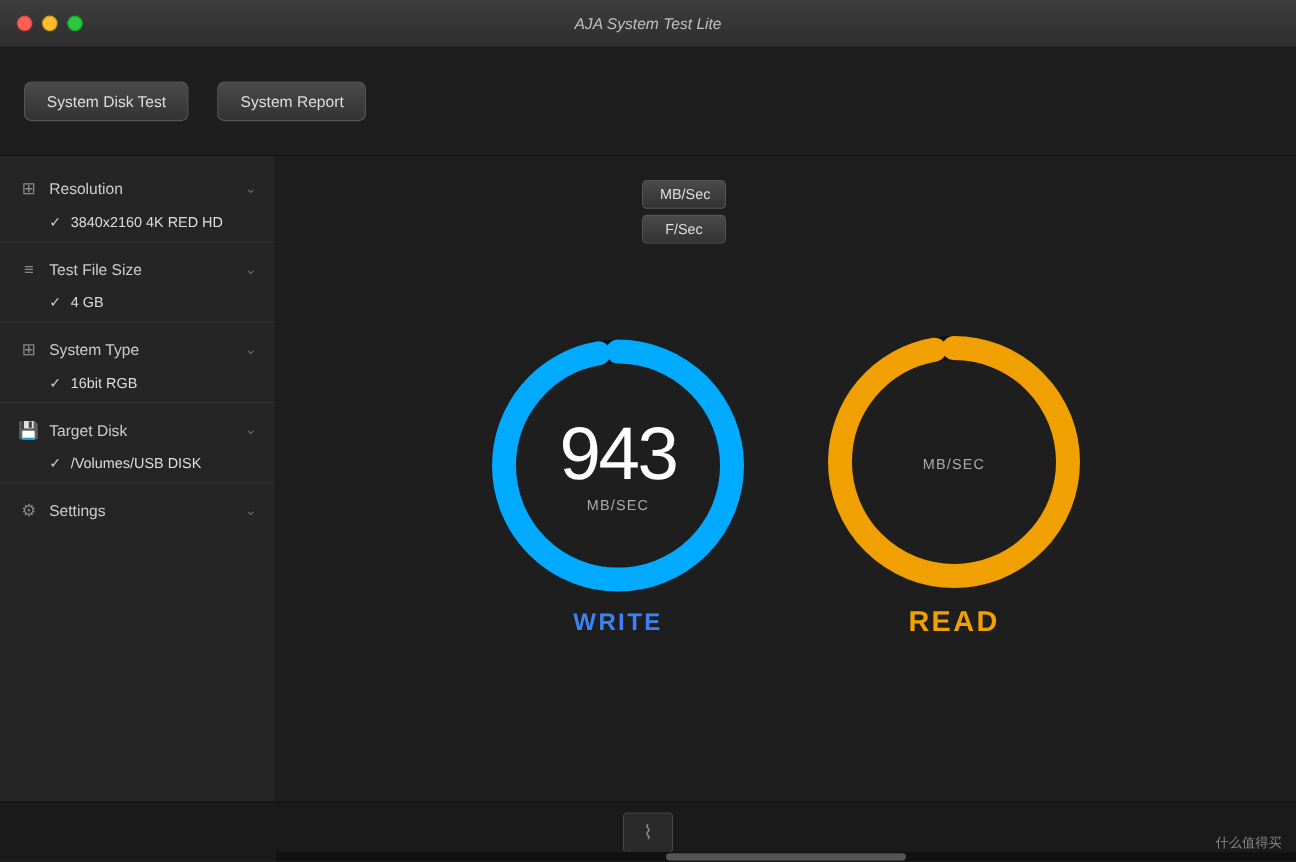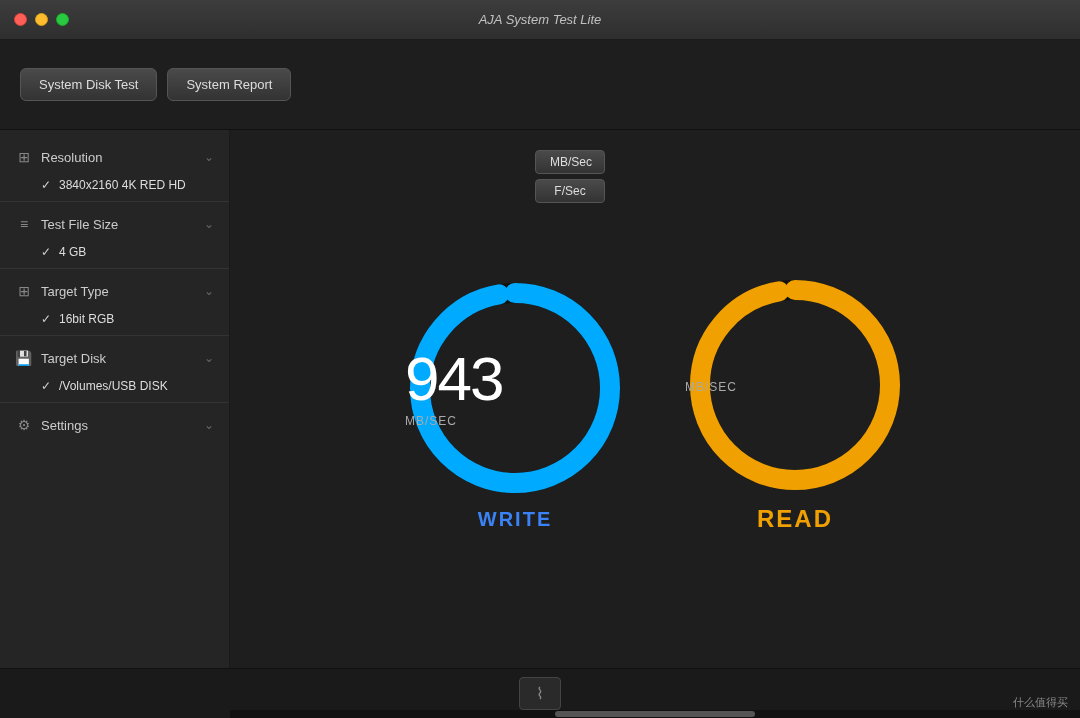--- a/index.html
+++ b/index.html
@@ -80,21 +80,21 @@
     .logo-subtitle {
       color: #888;
       font-size: 9px;
       letter-spacing: 2px;
       text-transform: uppercase;
       margin-top: 2px;
     }
 
     .top-buttons {
       display: flex;
-      gap: 10px;
+      gap: 24px;
     }
 
     .top-btn {
       background: linear-gradient(180deg, #4a4a4a 0%, #333 100%);
       border: 1px solid #555;
       border-radius: 6px;
       color: #ddd;
       font-size: 13px;
       padding: 8px 18px;
       cursor: pointer;
@@ -257,21 +257,21 @@
       stroke-dasharray: 580 620;
     }
 
     .gauge-inner {
       position: absolute;
       top: 0; left: 0;
       width: 220px;
       height: 220px;
       display: flex;
       flex-direction: column;
-      align-items: flex-start;
+      align-items: center;
       justify-content: center;
     }
 
     .gauge-value {
       color: #ffffff;
       font-size: 62px;
       font-weight: 300;
       line-height: 1;
       letter-spacing: -2px;
     }
@@ -418,21 +418,21 @@
     <div class="sidebar-subitem">
       <span class="sidebar-check">✓</span>
       <span class="sidebar-subitem-label">4 GB</span>
     </div>
 
     <div class="divider"></div>
 
     <div class="sidebar-item">
       <div class="sidebar-item-left">
         <span class="sidebar-icon">⊞</span>
-        <span class="sidebar-label">Target Type</span>
+        <span class="sidebar-label">System Type</span>
       </div>
       <span class="sidebar-chevron">⌄</span>
     </div>
     <div class="sidebar-subitem">
       <span class="sidebar-check">✓</span>
       <span class="sidebar-subitem-label">16bit RGB</span>
     </div>
 
     <div class="divider"></div>
 

